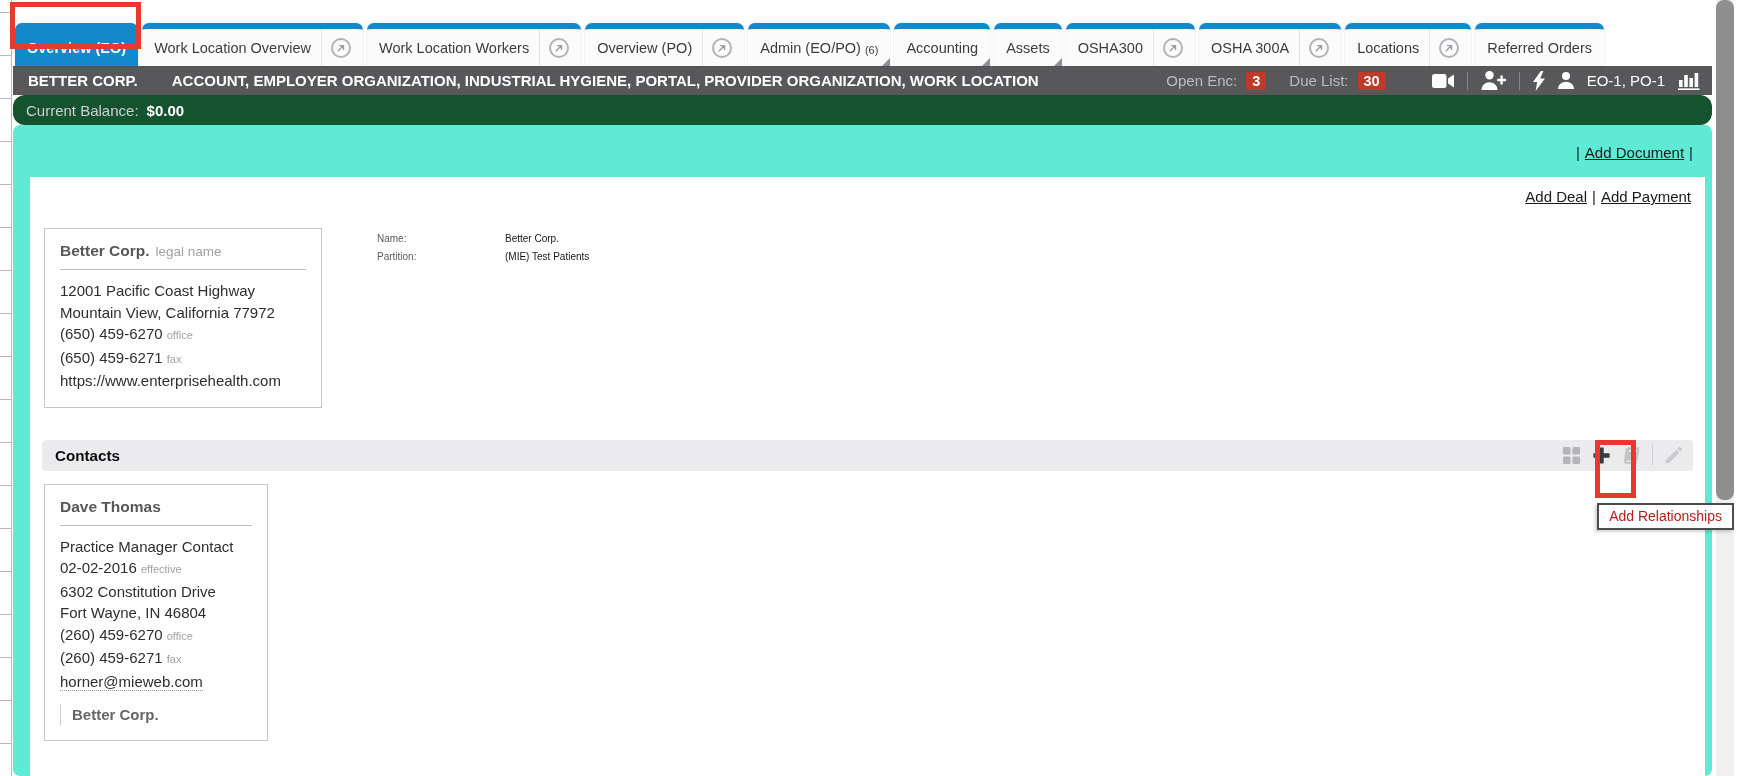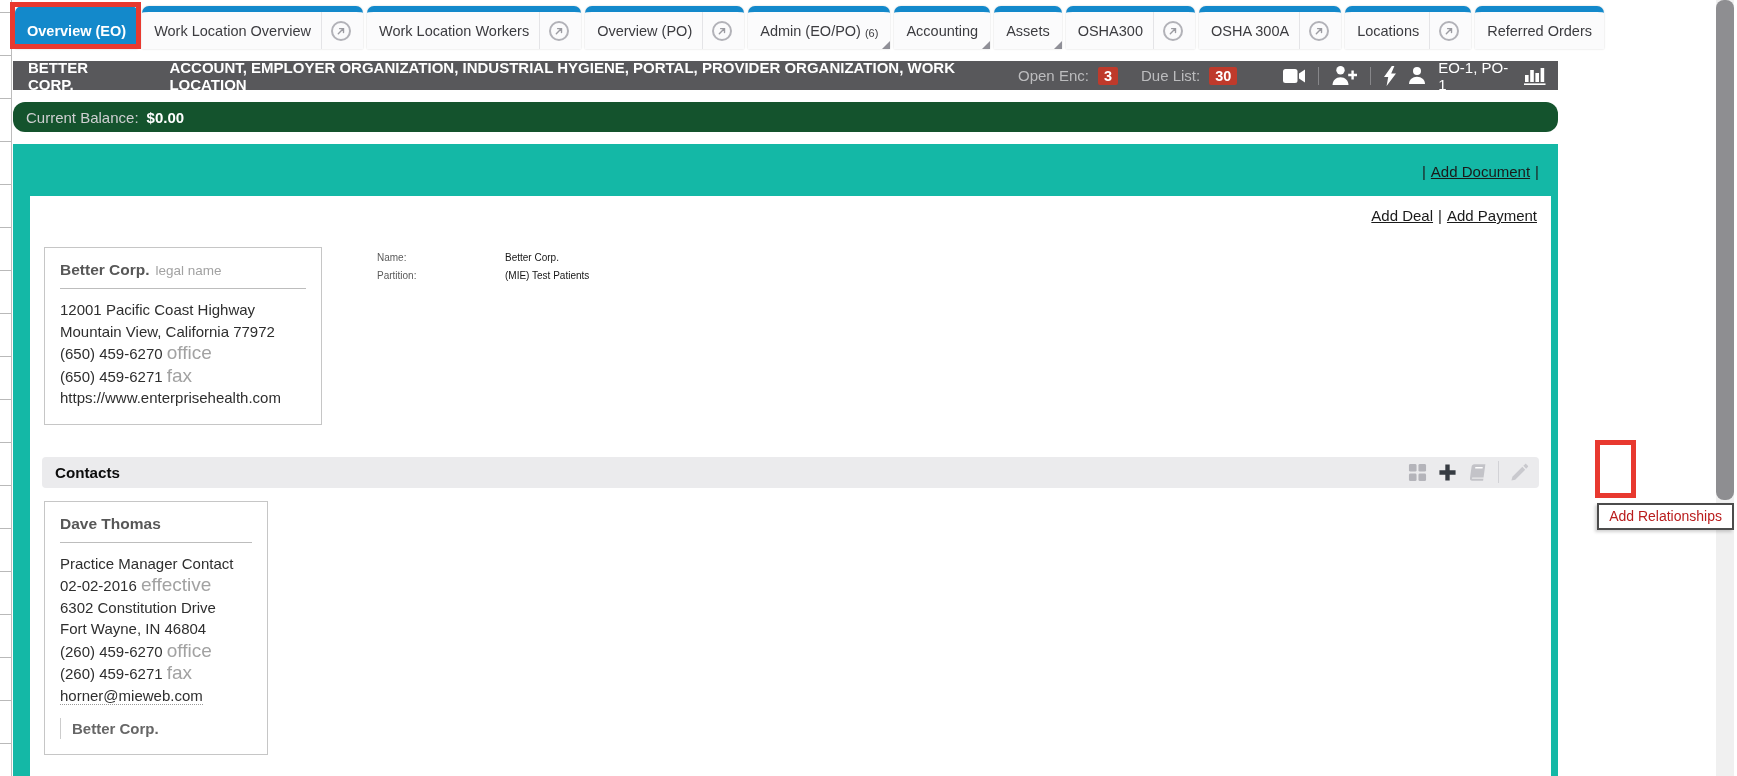--- a/index.html
+++ b/index.html
@@ -7,21 +7,21 @@
   body { font-family:"Liberation Sans","DejaVu Sans",sans-serif; background:#fff; }
   .screen { position:relative; width:1737px; height:776px; overflow:hidden; background:#fff; }
 
   
   .left-ruler { position:absolute; left:0; top:0; bottom:0; width:12px; background:#fff;
     border-right:1px solid #bcbcbc;
     background-image:repeating-linear-gradient(to bottom, transparent 0, transparent 42px, #b9b9b9 42px, #b9b9b9 43px);
     background-position:0 -30px; }
 
   
-  .main { position:absolute; left:13px; top:0; bottom:0; width:1545px; display:flex; flex-direction:column;gap:12px; }
+  .main { position:absolute; left:13px; top:17px; bottom:0; width:1699px; display:flex; flex-direction:column; }
 
   
   .tabbar { height:49px; background:#fff; display:flex; align-items:flex-end; padding-left:2px; gap:4px; }
   .tab { position:relative; height:43px; display:flex; align-items:center; background:#fbfbfc;
     border-top:6px solid #1389cb; border-radius:7px 7px 0 0; padding:0 12px; font-size:14.5px;
     color:#3c3c40; white-space:nowrap; box-shadow:0 0 2px rgba(0,0,0,.18); cursor:pointer; }
   .tab.active { background:#1389cb; color:#fff; font-weight:bold; }
   .tab-count { font-size:11px; margin-left:4px; position:relative; top:2px; }
   .ext-wrap { display:flex; align-items:center; margin-left:10px; padding-left:9px;
     border-left:1px solid #e4e4e7; height:37px; }
@@ -41,21 +41,21 @@
   .hdr-icons svg { fill:#fff; display:block; }
   .vsep { width:1px; height:18px; background:#87878a; }
   .user-scope { color:#fff; font-size:15px; }
 
   
   .balancebar { height:30px; background:#14532d; display:flex; align-items:center; padding-left:13px; font-size:15px;border-radius:12px; }
   .bal-label { color:#cfcfd1; }
   .bal-value { color:#fff; font-weight:bold; margin-left:8px; }
 
   
-  .content { flex:1; background:#14b8a6; overflow:hidden; }
+  .content { flex:1; background:#5eead4; overflow:hidden;border-radius:7px; }
   .adddoc-row { text-align:right; padding:19px 14px 0 0; font-size:15px; color:#1c1c1c; }
   .ql { color:#1a1a1a; text-decoration:underline; cursor:pointer; }
   .pipe { margin:0 5px; }
 
   .panel { margin:16px 7px 0 17px; background:#fff; position:relative; padding:7px 12px 0 12px; height:640px; }
   .deal-row { text-align:right; font-size:15px; color:#1c1c1c; padding:4px 2px 10px 0; }
 
   .section-bar { background:#ebebed; border-radius:4px; height:31px; display:flex; align-items:center;
     padding:0 10px 0 13px; }
   .section-title { font-weight:bold; font-size:15.2px; color:#0c0c0c; }
@@ -67,21 +67,21 @@
 
   .eo-row { display:flex; padding:13px 0 0 2px; }
   .info-card { background:#fff; border:1px solid #c6c6c6; padding:13px 15px 15px 15px; }
   .card-eo { width:278px; }
   .card-contact { width:224px; }
   .card-title-row { display:flex; align-items:baseline; }
   .card-name { font-weight:bold; font-size:15.5px; color:#575757; }
   .card-qualifier { font-size:13.5px; color:#a2a2a2; margin-left:6px; }
   .card-hr { border:none; border-top:1px solid #bdbdbd; margin:9px 0 10px 0; }
   .card-line { font-size:15px; color:#2e2e2e; line-height:21.5px; }
-  .qual { color:#a2a2a2; font-size:19px; }
+  .qual { color:#a2a2a2; font-size:11px; }
   .card-email { color:#2e2e2e; border-bottom:1px dotted #9a9a9a; cursor:pointer; }
   .card-org { margin-top:12px; padding:2px 0 2px 11px; border-left:1px solid #cccccc;
     font-weight:bold; font-size:15px; color:#666; }
 
   .fields { margin-left:55px; padding-top:5px; font-size:10px; }
   .field-row { display:flex; margin-bottom:7px; }
   .field-label { width:128px; color:#5a5a5a; }
   .field-value { color:#161616; }
 
   .contacts-gap { margin-top:32px; }

